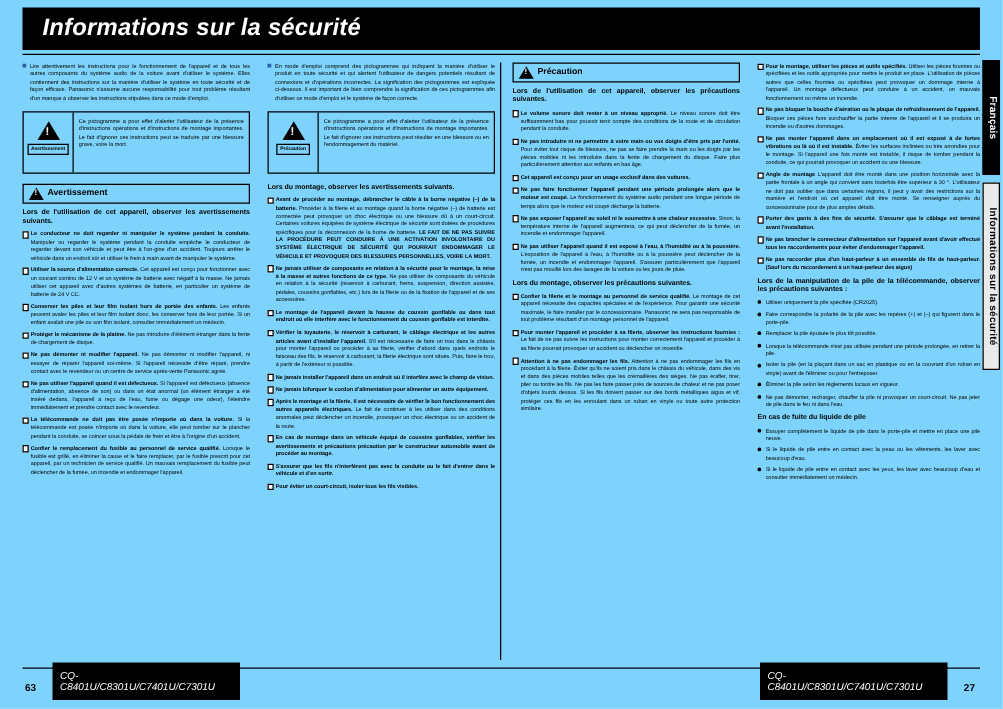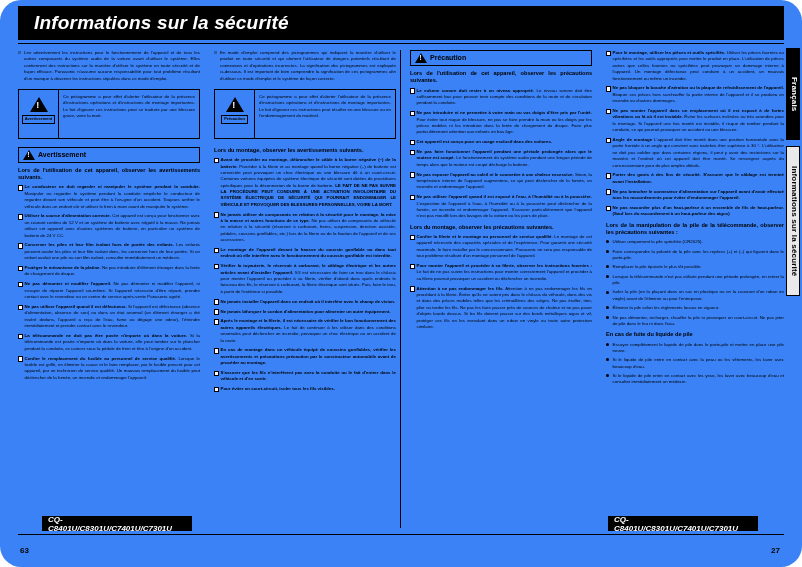--- a/index.html
+++ b/index.html
@@ -7,22 +7,21 @@
   body {
     width: 802px; height: 567px;
     background: #ffffff;
     font-family: "Liberation Sans", sans-serif;
     color: #000;
     overflow: hidden;
   }
   .page {
     position: relative;
     width: 802px; height: 567px;
-    background: #3b82f6;
-    border-radius: 21px;
+    background: #7dd3fc;
   }
 
   
   .titlebar {
     position: absolute;
     left: 18px; top: 6px;
     width: 766px; height: 34px;
     background: #000;
   }
   .titlebar .title {
@@ -222,26 +221,26 @@
   .pageno {
     position: absolute;
     top: 546px;
     font-size: 8px;
     font-weight: bold;
   }
   .pageno.left { left: 20px; }
   .pageno.right { right: 22px; }
   .modelbox {
     position: absolute;
-    top: 516px;
-    height: 15px;
+    top: 530px;
+    height: 30px;
     background: #000;
     color: #fff;
     font-size: 8px;
-    font-weight: bold;
+    font-weight: normal;
     font-style: italic;
     display: flex;
     align-items: center;
     justify-content: center;
     padding: 0 6px;
   }
   .modelbox.left { left: 42px; width: 150px; }
   .modelbox.right { right: 44px; width: 150px; }
   .centerdiv {
     position: absolute;

